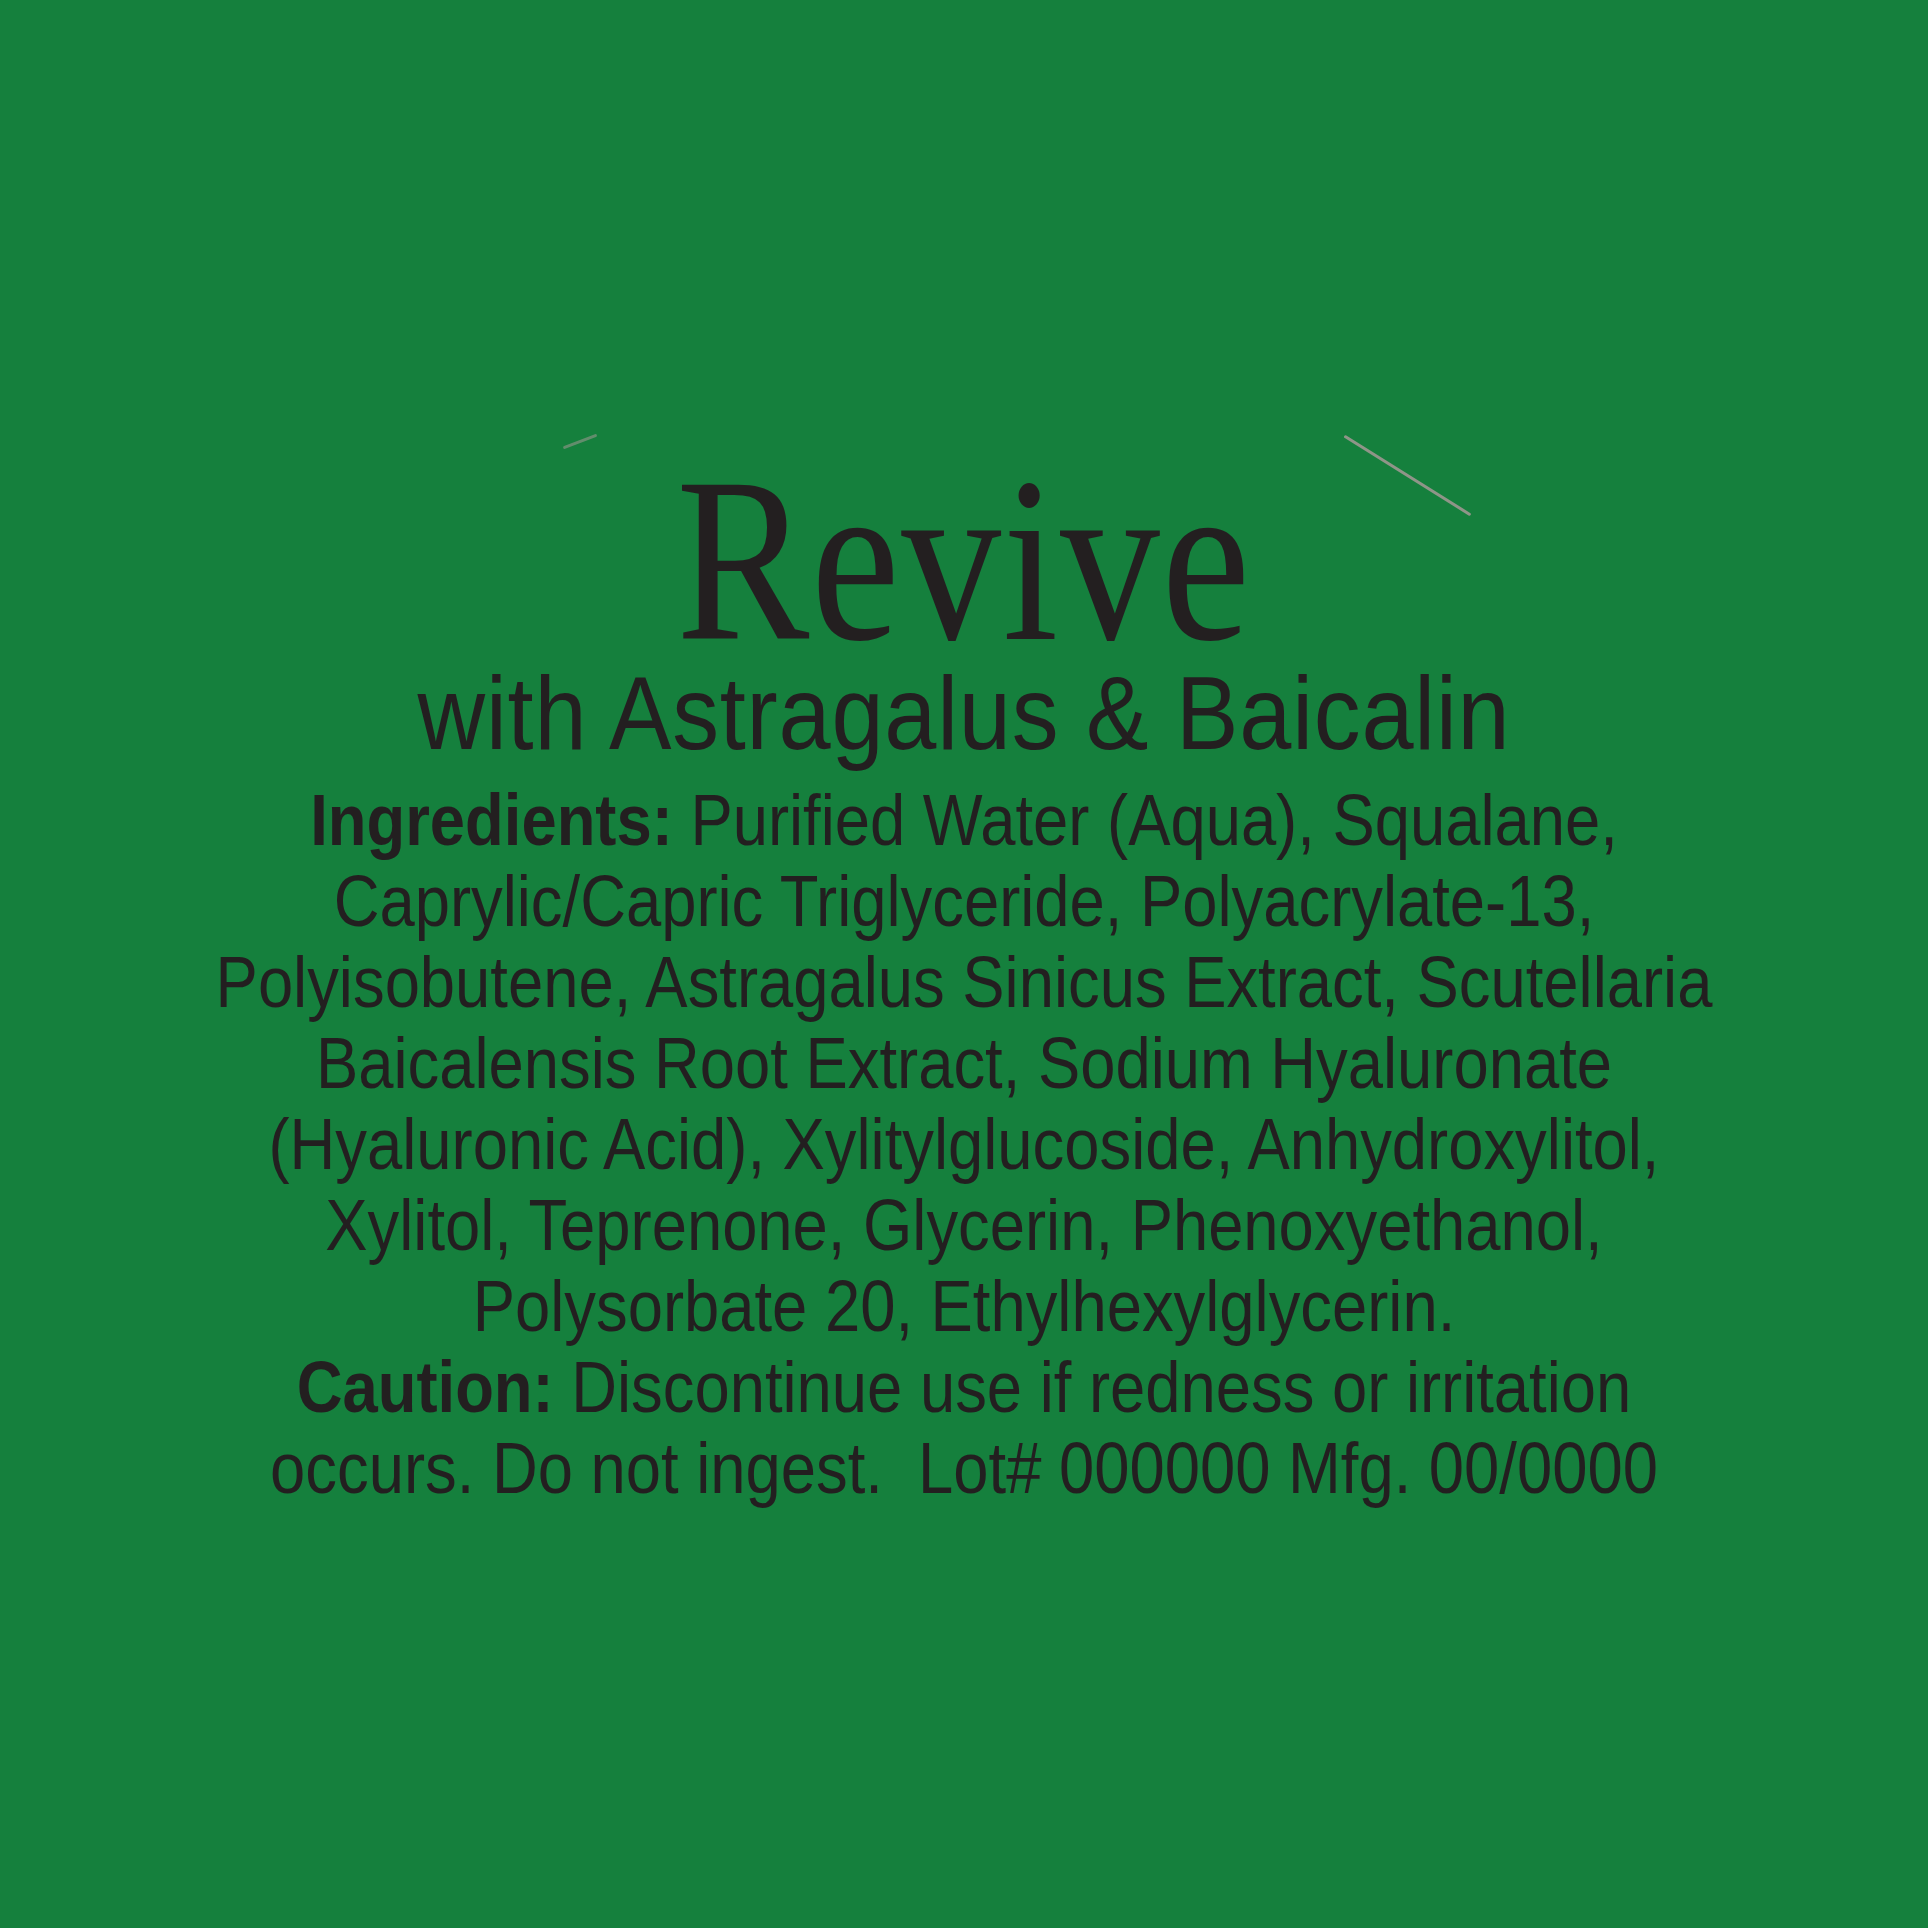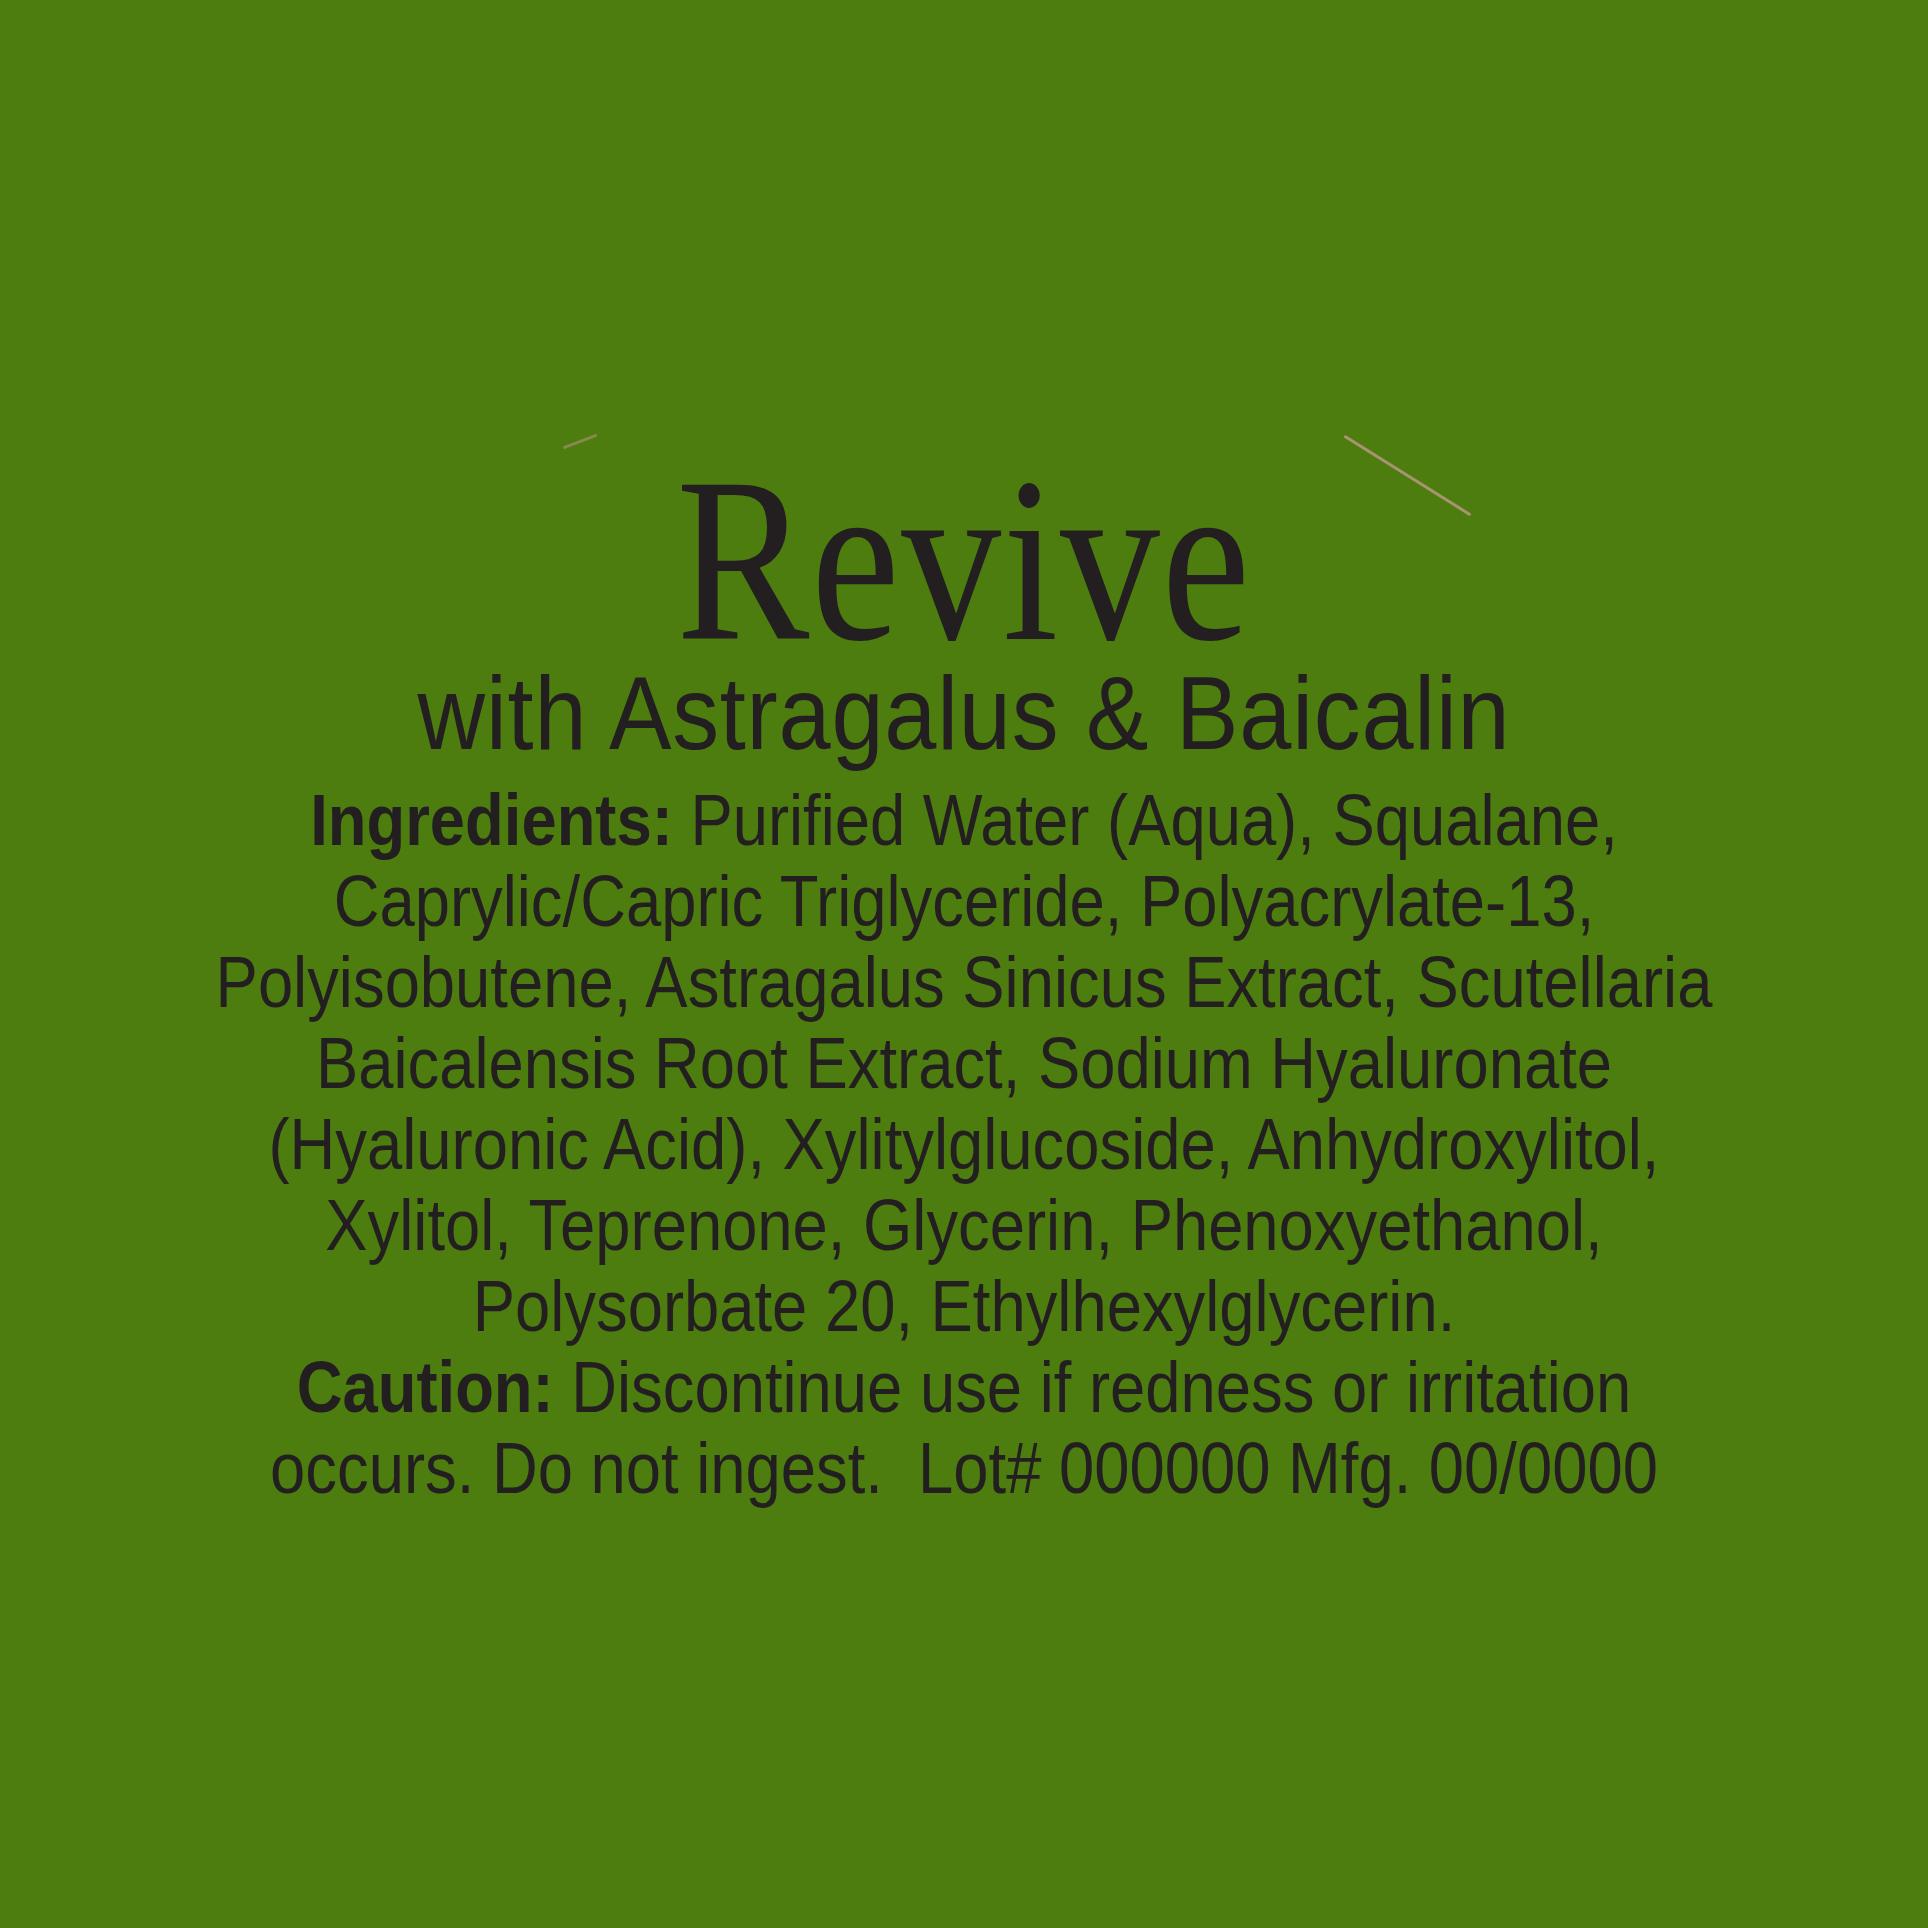--- a/index.html
+++ b/index.html
@@ -13,21 +13,21 @@
     font-family: "Liberation Sans", sans-serif;
     color: #231f20;
     overflow: hidden;
     position: relative;
   }
   .label-canvas {
     position: absolute;
     left: 0; top: 0;
     width: 1928px;
     height: 1928px;
-    background: #4d7c0f;
+    background: #15803d;
   }
   .product-title {
     position: absolute;
     top: 443px;
     left: 0;
     width: 1928px;
     text-align: center;
     font-family: "Liberation Serif", serif;
     font-size: 235px;
     line-height: 235px;

